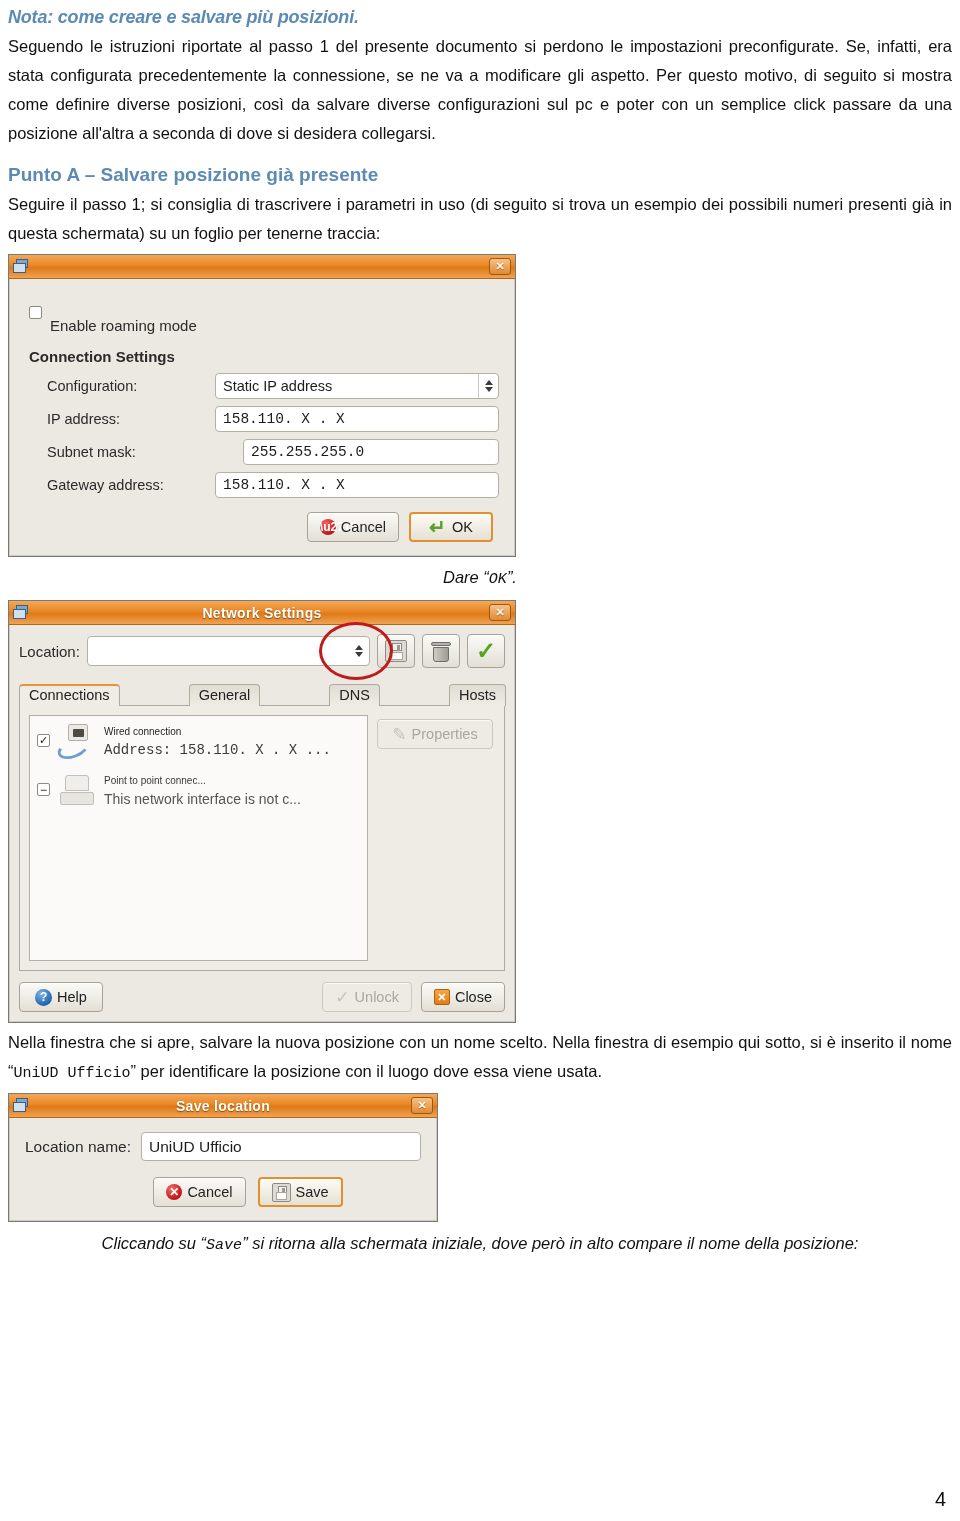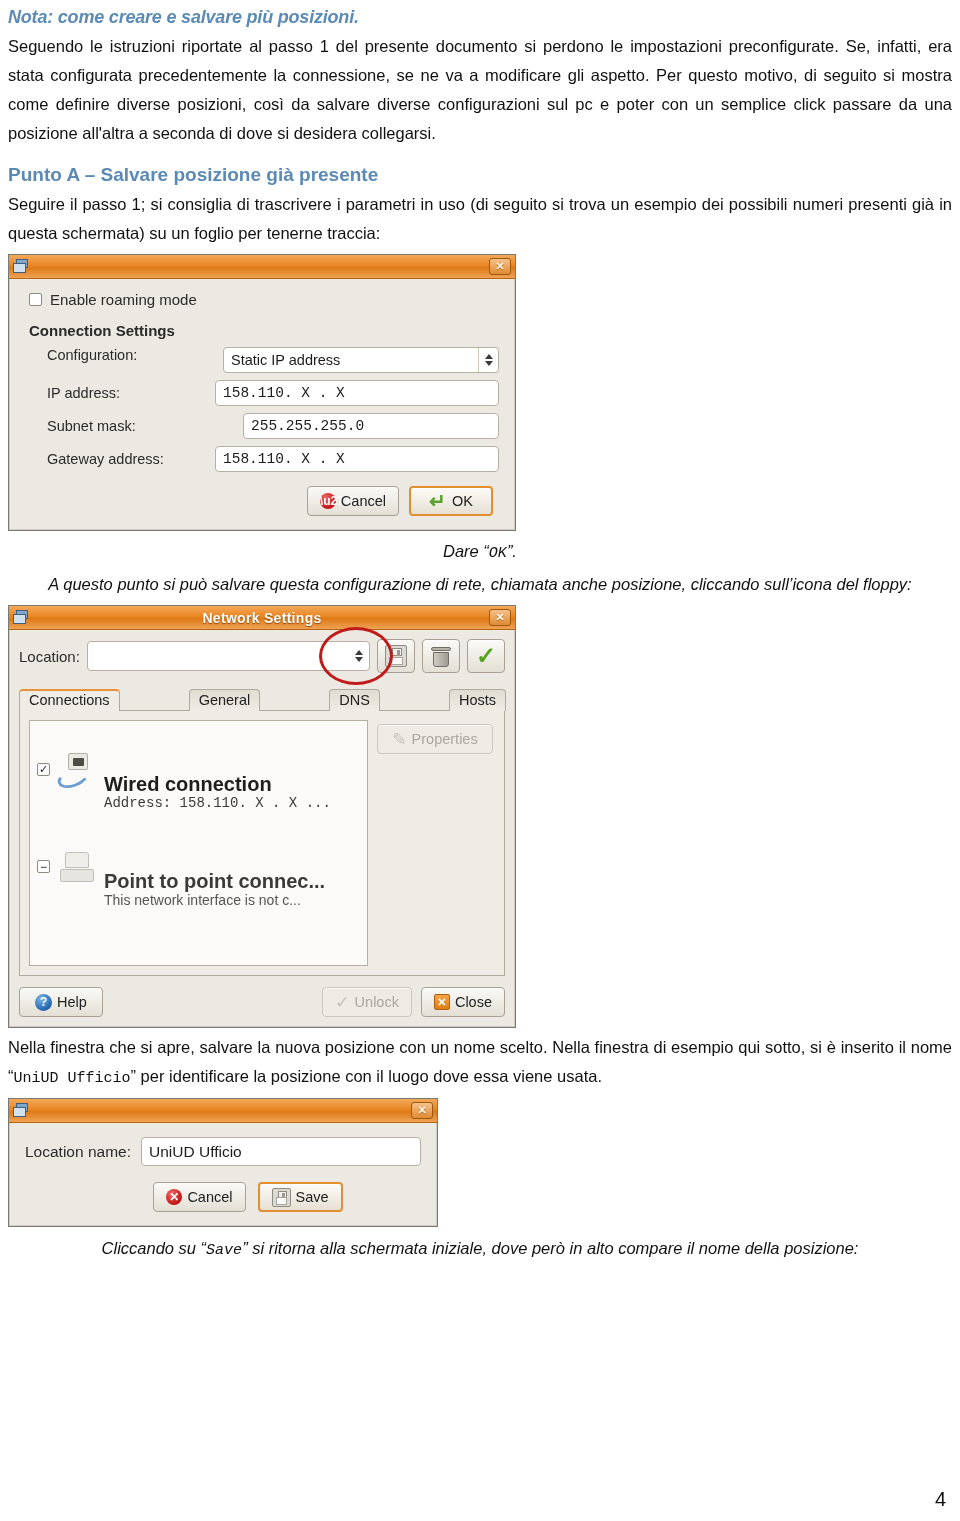--- a/index.html
+++ b/index.html
@@ -191,21 +191,21 @@
     overflow:hidden;
   }
   .lrow { display:flex; align-items:center; gap:7px; padding:6px 7px; }
   .lrow .net-ico { width:40px;height:34px;position:relative;flex:0 0 auto;}
   .lrow .net-ico .plug{position:absolute;left:11px;top:0;width:20px;height:17px;background:#ebe9e4;border:1px solid #b3b0a8;border-radius:2px;}
   .lrow .net-ico .plug::after{content:"";position:absolute;left:4px;top:4px;width:11px;height:8px;background:#4e4b45;border-radius:1px;}
   .lrow .net-ico .wave{position:absolute;left:0;bottom:0;width:32px;height:18px;border:3px solid #6f9fd0;border-radius:50%;border-top-color:transparent;border-right-color:transparent;transform:rotate(-20deg);}
   .lrow .phone-ico{width:40px;height:34px;position:relative;flex:0 0 auto;}
   .lrow .phone-ico .base{position:absolute;left:3px;bottom:2px;width:34px;height:13px;background:#e7e5e0;border:1px solid #c2bfb8;border-radius:2px;}
   .lrow .phone-ico .top{position:absolute;left:8px;top:2px;width:24px;height:16px;background:#efeeea;border:1px solid #c2bfb8;border-radius:3px 3px 0 0;}
-  .lrow .txt-main{font-size:20px;font-weight:bold;color:#1e1e1e;line-height:19px;white-space:nowrap;margin-top:48px;}
+  .lrow .txt-main{font-size:10px;font-weight:normal;color:#1e1e1e;line-height:19px;white-space:nowrap;}
   .lrow .txt-sub{font-size:14px;color:#3b3b3b;line-height:18px;white-space:nowrap;}
   .lrow.dim .txt-main{color:#3a3a3a;}
   .lrow.dim .txt-sub{color:#555;}
   .minus-box{width:13px;height:13px;border:1px solid #8d8a82;background:#fff;border-radius:2px;display:flex;align-items:center;justify-content:center;font-size:12px;line-height:1;color:#222;flex:0 0 auto;}
 
   .pageno { position:absolute; right:14px; bottom:10px; font-size:20px; color:#111; }
 </style>
 </head>
 <body>
 
@@ -224,26 +224,26 @@
       <span class="tb-icon">
         <span class="scr-back"></span>
           <span class="scr-front"></span>
       </span>
       <span class="tb-close">✕</span>
     </div>
     <div class="dlg-body" style="padding:12px 16px 14px 20px;">
 
       <label style="display:flex;align-items:center;gap:8px;">
         <span class="chk"></span>
-        <span class="lbl" style="font-size:15px;">Enable roaming mode</span>
+        <span class="lbl" style="font-size:15px;margin-top:26px;">Enable roaming mode</span>
       </label>
 
       <div class="lbl" style="font-weight:bold;font-size:15px;margin:14px 0 8px 0;">Connection Settings</div>
 
-      <div style="display:flex;align-items:flex-start;margin:0 0 7px 18px;gap:8px;">
+      <div style="display:flex;align-items:center;margin:0 0 7px 18px;">
         <span class="lbl" style="width:168px;">Configuration:</span>
         <span class="fld combo" style="flex:1;">
           <span>Static IP address</span>
           <span class="spin">
               <i class="up"></i>
               <i class="dn"></i>
             </span>
         </span>
       </div>
 
@@ -270,21 +270,20 @@
         <span class="btn default">
           <span class="ico-ok"></span>
           <span>OK</span>
         </span>
       </div>
     </div>
   </div>
 
   <p class="para nojust" style="margin-top:6px;"><span>Dare “</span><span class="mono">OK</span><span>”.</span></p>
 
-  <p class="para nojust" style="margin-top:2px;">A questo punto si può salvare questa configurazione di rete, chiamata anche posizione, cliccando sull’icona del floppy:</p>
 
   <div class="dlg" style="width:508px;margin-top:6px;position:relative;">
     <div class="titlebar">
       <span class="tb-icon">
         <span class="scr-back"></span>
           <span class="scr-front"></span>
       </span>
       <span class="tb-title">Network Settings</span>
       <span class="tb-close">✕</span>
     </div>
@@ -384,20 +383,21 @@
   </div>
 
   <p class="para" style="margin-top:5px;"><span>Nella finestra che si apre, salvare la nuova posizione con un nome scelto. Nella finestra di esempio qui sotto, si è inserito il nome “</span><span class="mono">UniUD Ufficio</span><span>” per identificare la posizione con il luogo dove essa viene usata.</span></p>
 
   <div class="dlg" style="width:430px;margin-top:5px;">
     <div class="titlebar">
       <span class="tb-icon">
         <span class="scr-back"></span>
           <span class="scr-front"></span>
       </span>
+      <span class="tb-title">Save location</span>
       <span class="tb-close">✕</span>
     </div>
     <div class="dlg-body" style="padding:14px 16px 14px 16px;">
       <div style="display:flex;align-items:center;gap:10px;">
         <span class="lbl" style="font-size:15.5px;">Location name:</span>
         <span class="fld" style="flex:1;height:29px;font-size:15.5px;">UniUD Ufficio</span>
       </div>
       <div style="display:flex;justify-content:center;gap:12px;margin-top:16px;padding-left:50px;">
         <span class="btn">
           <span class="ico-x">✕</span>

